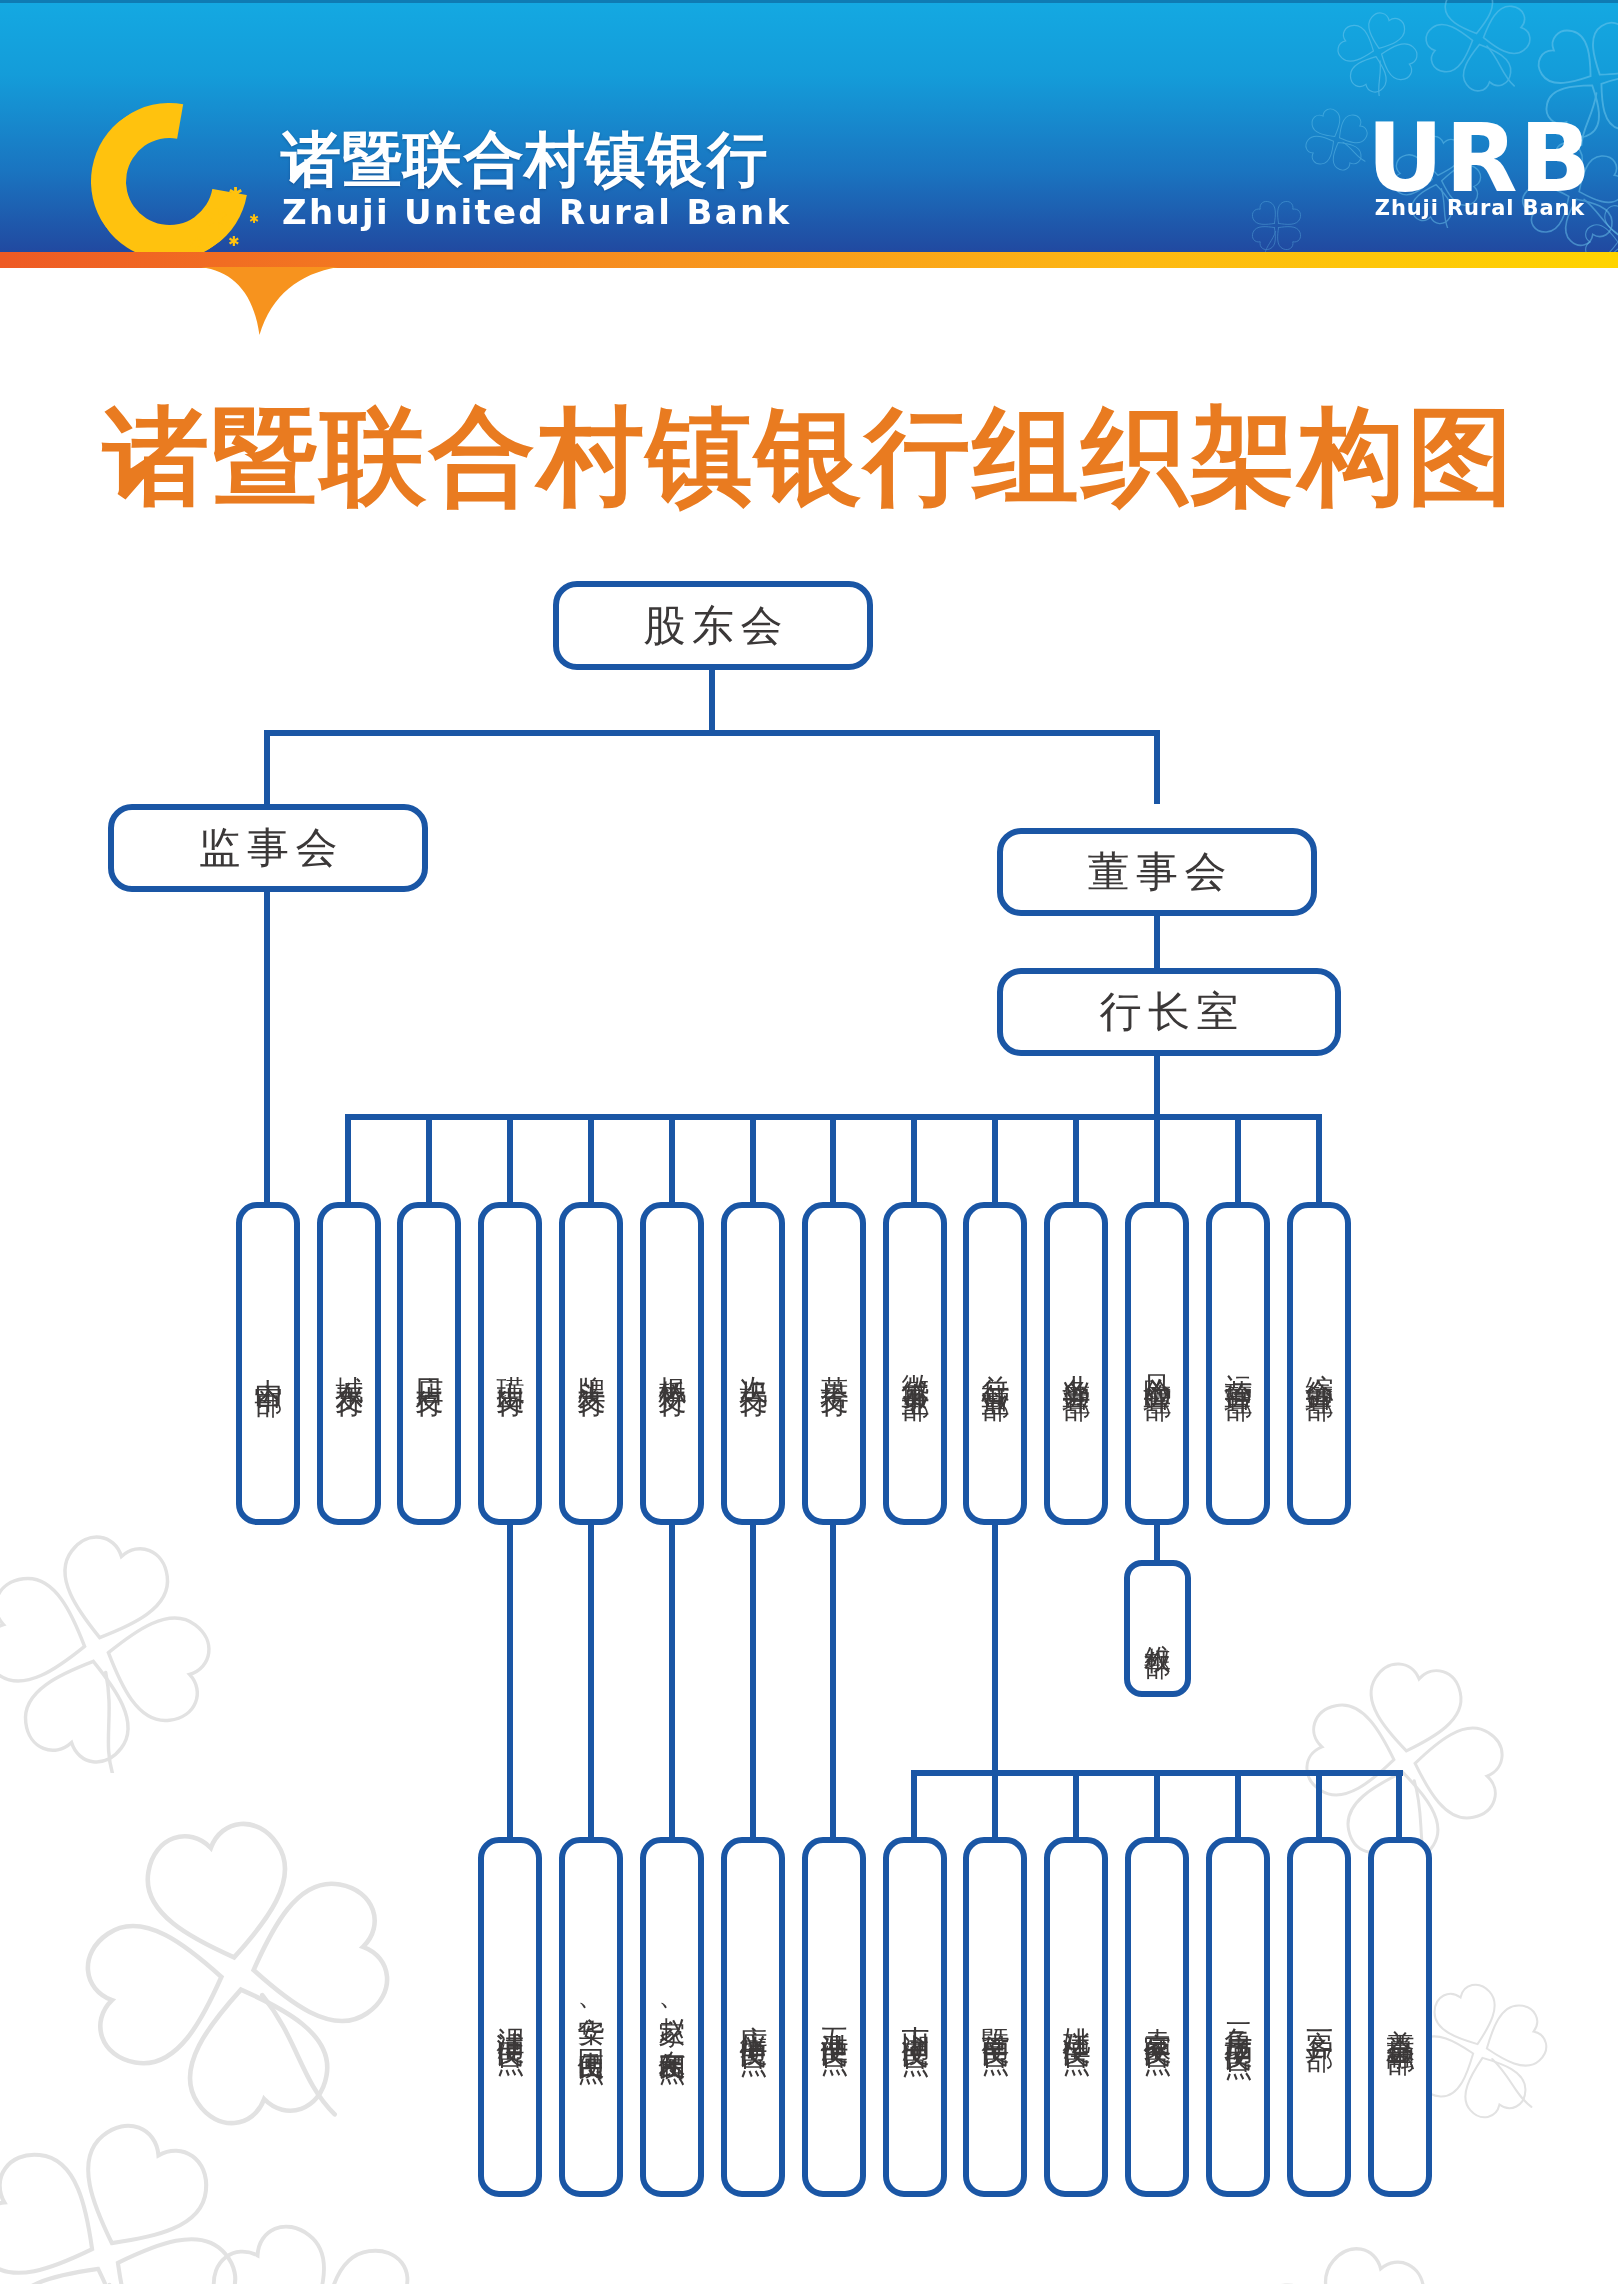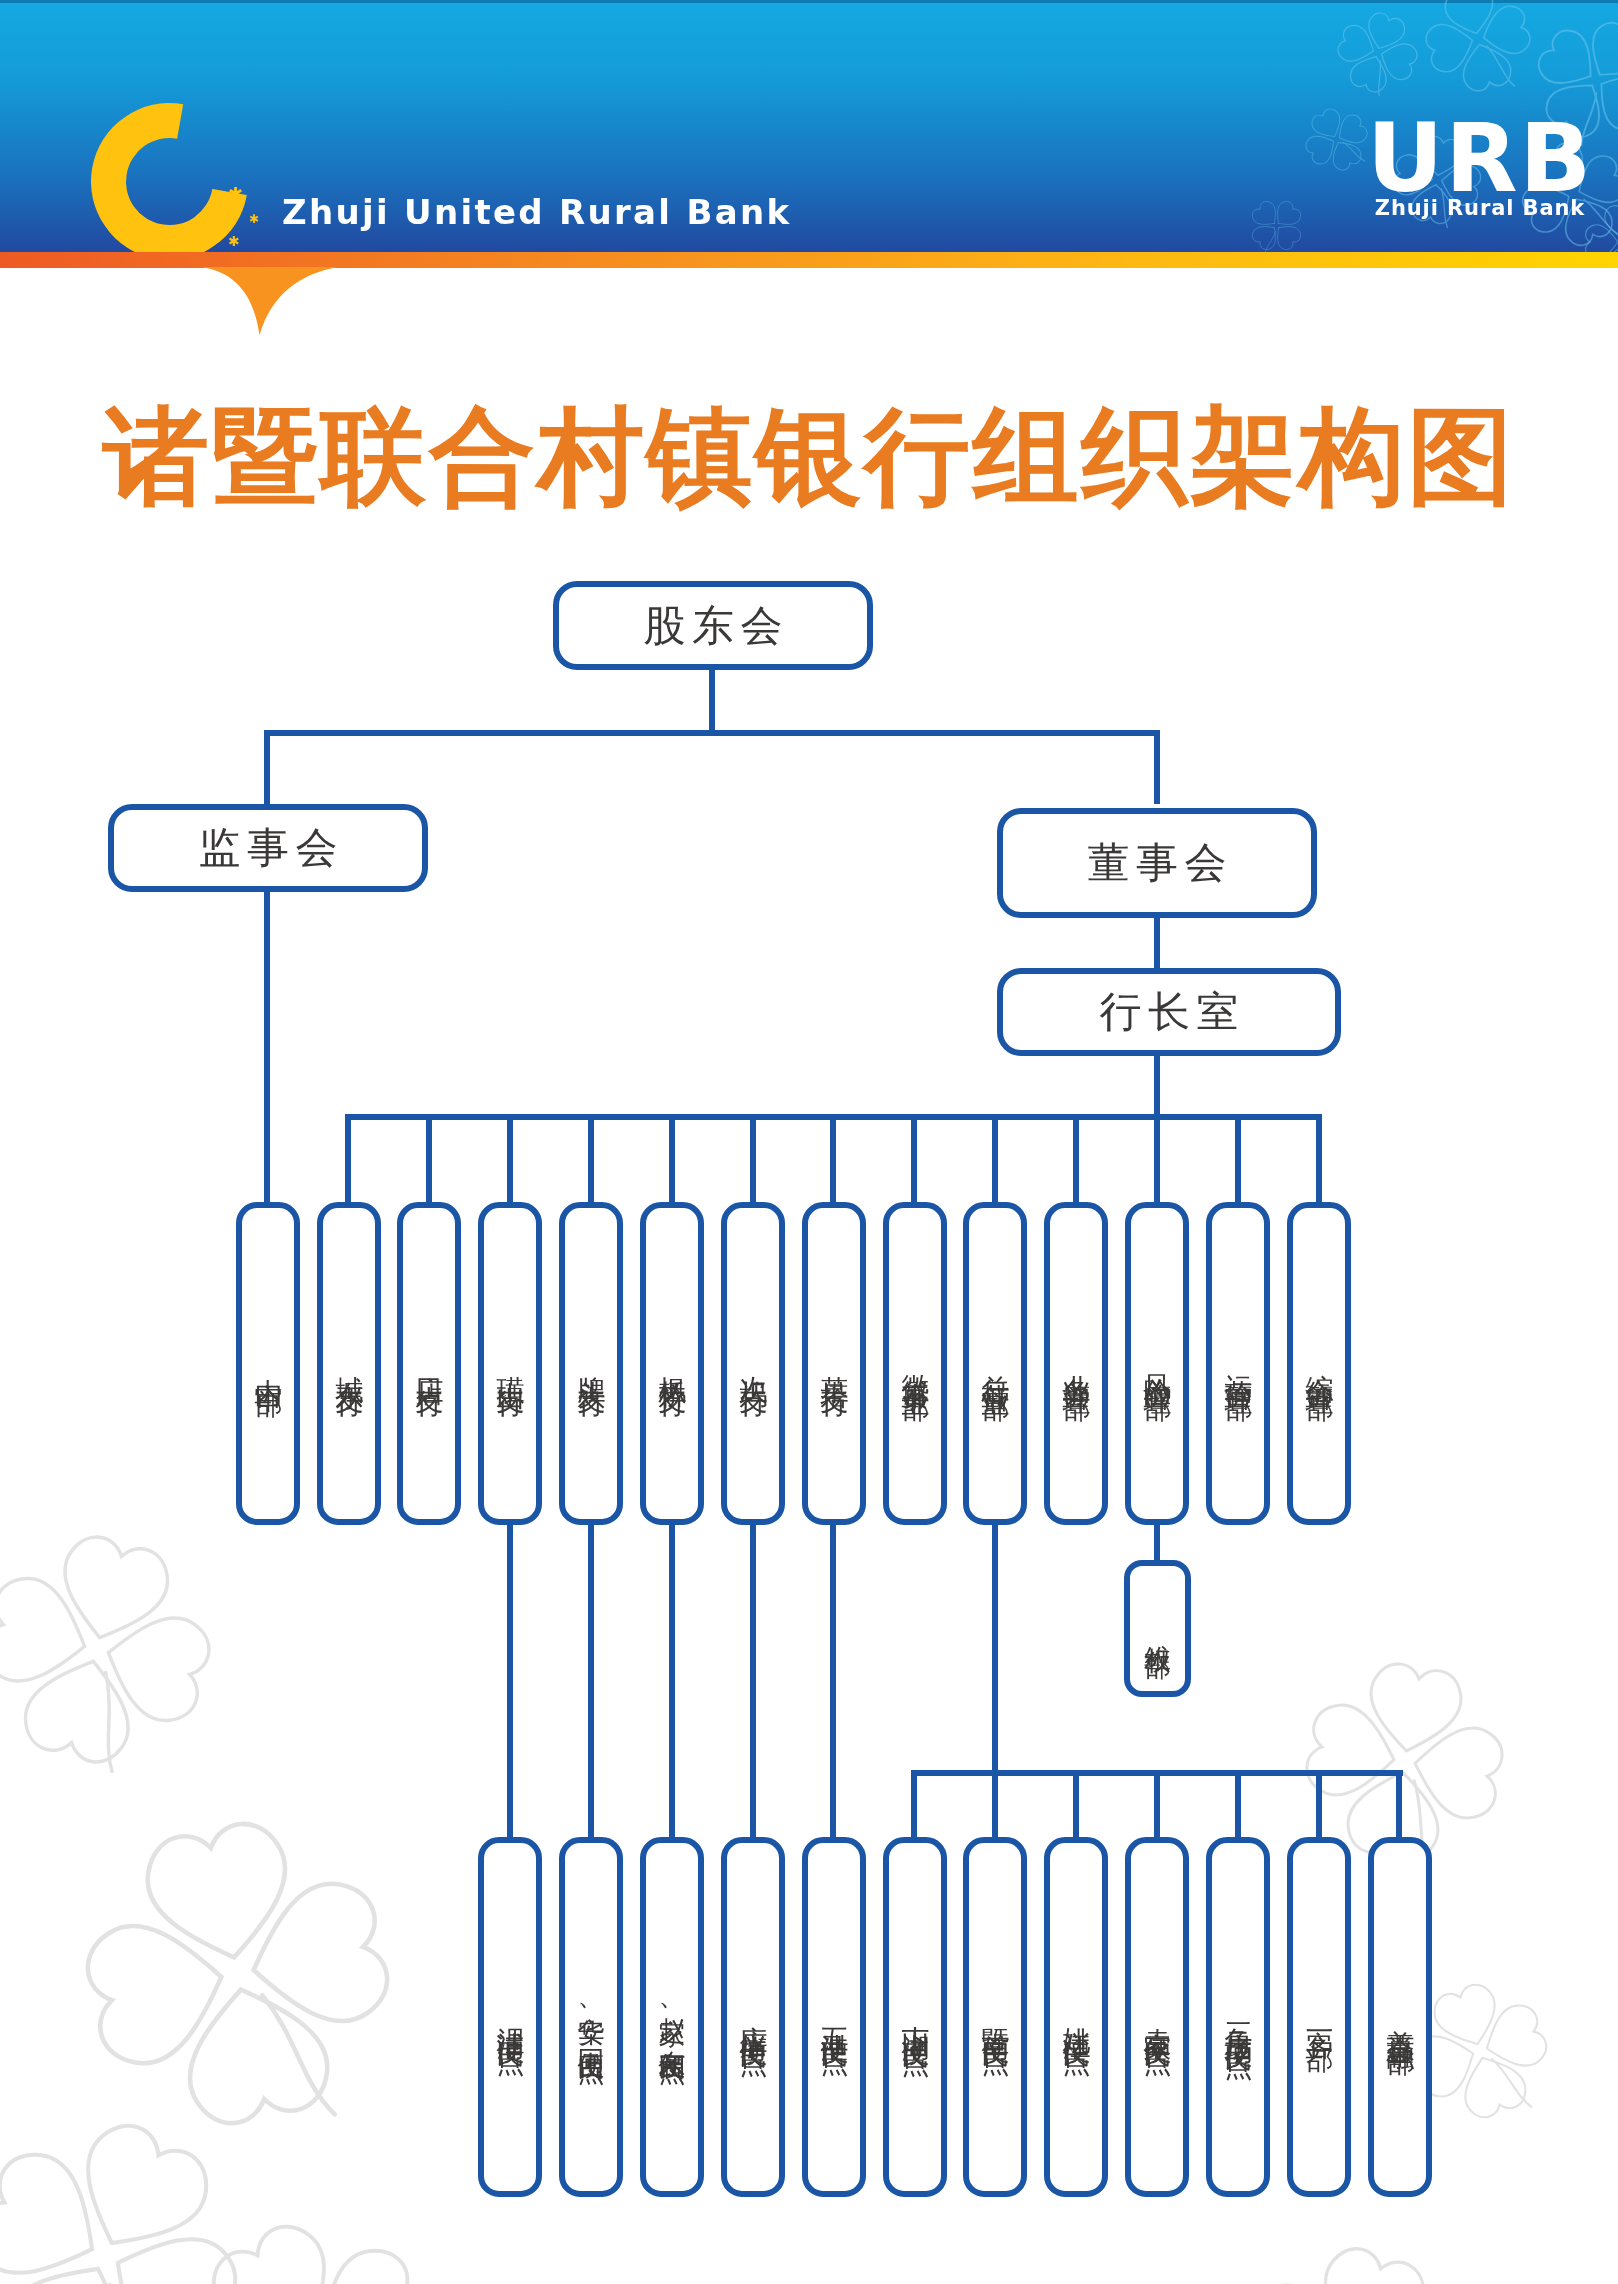--- a/index.html
+++ b/index.html
@@ -137,20 +137,21 @@
 
   <div class="logo">
     <div class="logo-ring"></div>
     <span class="sparkle" style="left:114px;top:103px;font-size:28px">✱</span>
     <span class="sparkle" style="left:137px;top:82px;font-size:18px">✱</span>
     <span class="sparkle" style="left:98px;top:132px;font-size:18px">✱</span>
     <span class="sparkle" style="left:137px;top:132px;font-size:13.7px">✱</span>
     <span class="sparkle" style="left:158px;top:110px;font-size:12px">✱</span>
   </div>
 
+  <div class="brand-cn">诸暨联合村镇银行</div>
   <div class="brand-en">Zhuji United Rural Bank</div>
   <div class="urb">URB</div>
   <div class="urb-sub">Zhuji Rural Bank</div>
 </div>
 
 <div class="orange-strip"></div>
 <svg class="notch" viewBox="0 0 300 150" preserveAspectRatio="none">
   <path d="M0,0 C70,10 115,55 128,148 C155,60 215,15 300,0 Z" fill="#F7931E"></path>
 </svg>
 
@@ -195,21 +196,21 @@
 <div class="line" style="left:1235px;top:1770px;width:6px;height:69px"></div>
 <div class="line" style="left:1316px;top:1770px;width:6px;height:69px"></div>
 <div class="line" style="left:1396px;top:1770px;width:6px;height:69px"></div>
 
 <div class="hbox" style="left:553px;top:581px;width:320px;height:89px">
   <span>股东会</span>
 </div>
 <div class="hbox" style="left:108px;top:804px;width:320px;height:88px">
   <span>监事会</span>
 </div>
-<div class="hbox" style="left:997px;top:808px;width:320px;height:110px">
+<div class="hbox" style="left:997px;top:828px;width:320px;height:88px">
   <span>董事会</span>
 </div>
 <div class="hbox" style="left:997px;top:968px;width:344px;height:88px">
   <span>行长室</span>
 </div>
 
 <div class="vbox" style="left:236px;top:1202px;width:64px;height:323px">
     <span>内审部</span>
   </div>
 <div class="vbox" style="left:317px;top:1202px;width:64px;height:323px">

